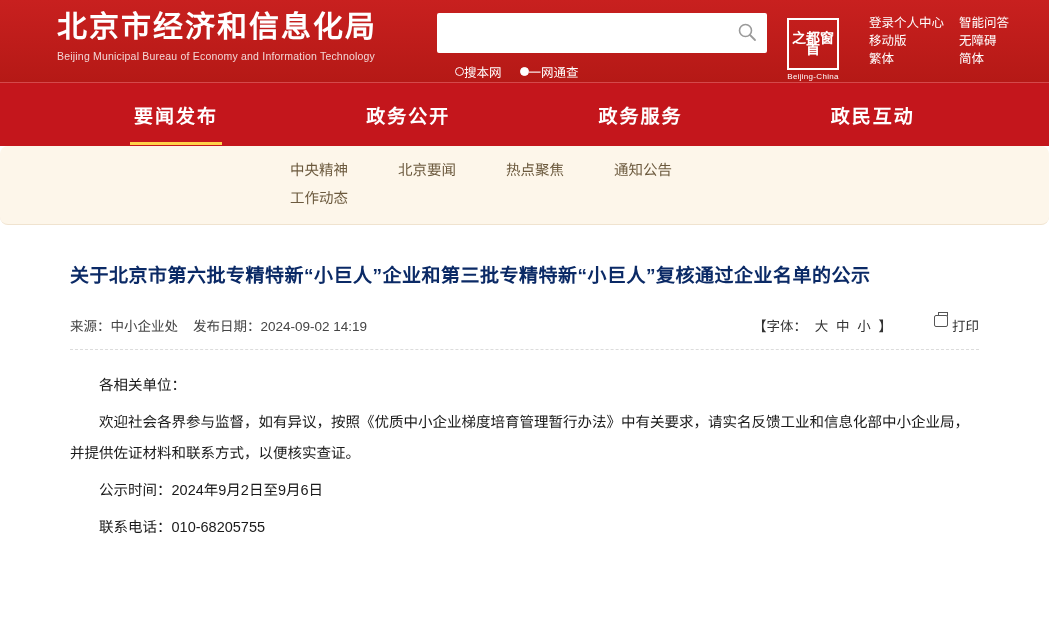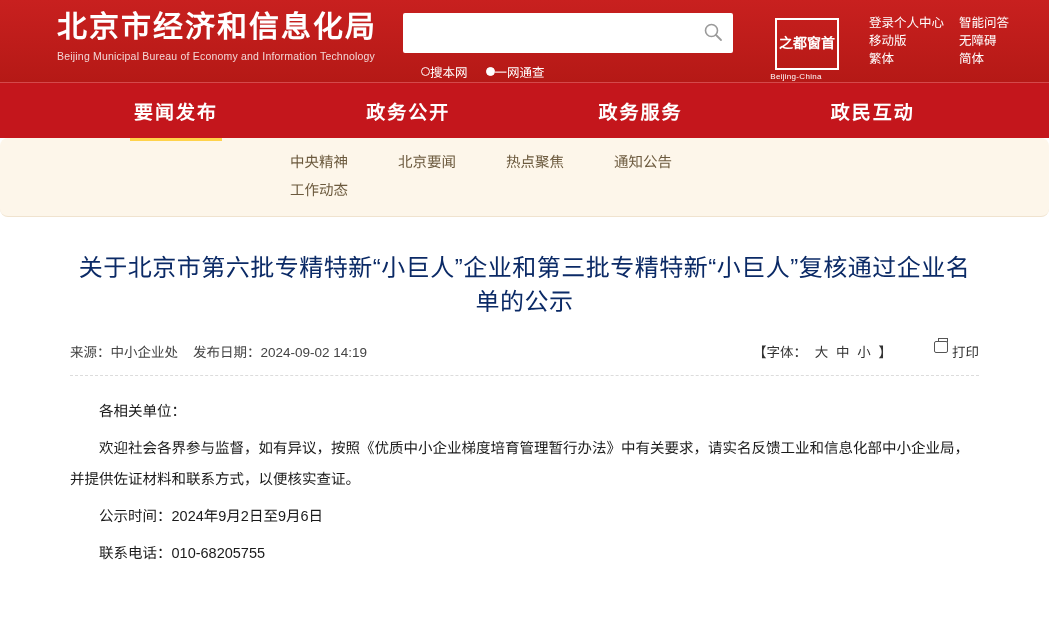--- a/index.html
+++ b/index.html
@@ -87,36 +87,34 @@
   .radio-dot {
     width: 9px; height: 9px;
     border-radius: 50%;
     border: 1px solid #ffffff;
     background: transparent;
     display: inline-block;
   }
   .radio-dot.on { background: #ffffff; }
 
   .seal {
-    width: 64px;
+    width: 52px;
     height: 52px;
     margin-top: 10px;
-    margin-left: 22px;
     border: 2px solid #ffffff;
     color: #ffffff;
     display: flex;
     align-items: center;
     justify-content: center;
     font-size: 9px;
     line-height: 11px;
     text-align: center;
     letter-spacing: 1px;
     position: relative;
     background: transparent;
-    font-family: Liberation Mono, monospace;
   }
   .seal-cn { font-size: 14px; font-weight: bold; letter-spacing: 0; }
   .seal-wrap { display:flex; flex-direction:column; align-items:center; margin-left: 20px; margin-top: 8px;}
   .seal-en { color:#ffffff; font-size: 8px; margin-top: 2px; letter-spacing:.3px; }
 
   .top-links {
     margin-left: 30px;
     margin-top: 12px;
     display: grid;
     grid-template-columns: 90px 90px;
@@ -125,21 +123,21 @@
   }
   .top-links a {
     color: #ffffff;
     font-size: 12.5px;
     text-decoration: none;
     white-space: nowrap;
   }
 
   
   .nav {
-    height: 56px;
+    height: 64px;
     background: #c4161c;
     border-top: 1px solid #d4494b;
     display: flex;
     align-items: center;
     justify-content: space-around;
     padding: 0 60px;
   }
   .nav-item {
     color: #ffffff;
     font-size: 19px;
@@ -178,24 +176,24 @@
     white-space: nowrap;
     cursor: pointer;
   }
 
   
   .article {
     padding: 34px 70px 0 70px;
   }
   .art-title {
     color: #0b2a66;
-    font-size: 24px;
-    font-weight: normal;
+    font-size: 19px;
+    font-weight: bold;
     line-height: 34px;
-    text-align: center;
+    text-align: left;
     letter-spacing: .5px;
   }
   .meta {
     margin-top: 22px;
     display: flex;
     align-items: center;
     font-size: 13.5px;
     color: #444;
     padding-bottom: 14px;
     border-bottom: 1px dashed #dcdcdc;

